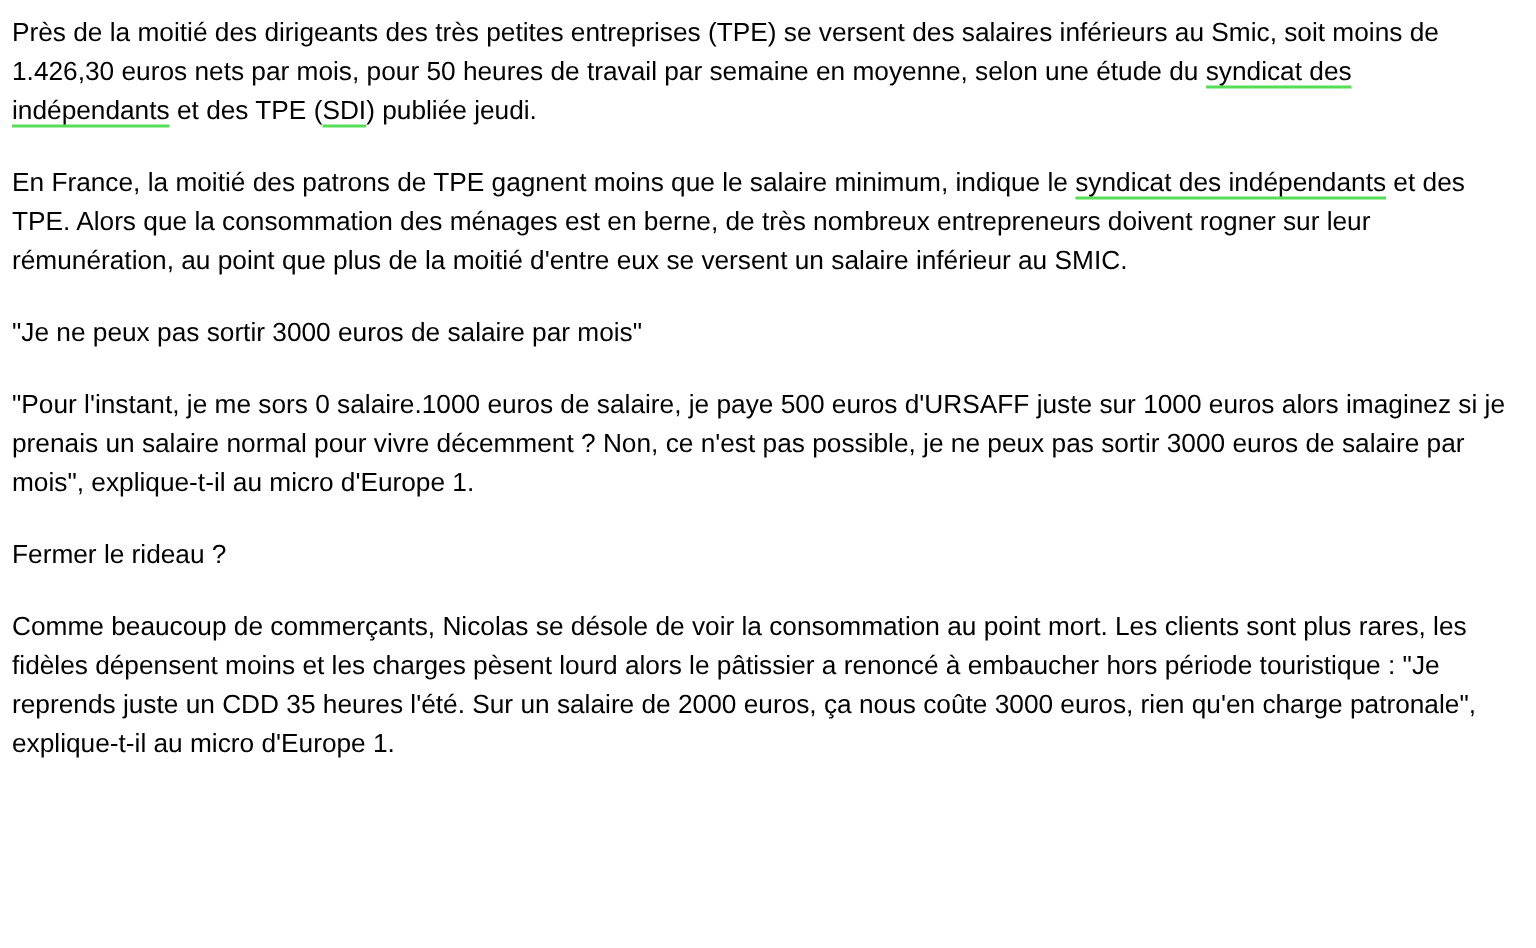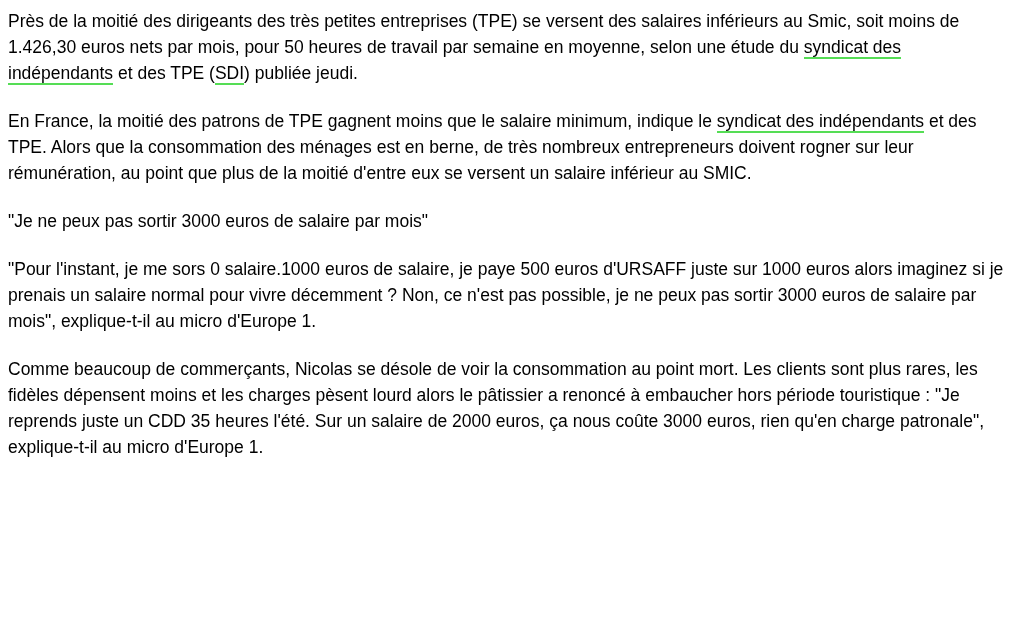--- a/index.html
+++ b/index.html
@@ -38,14 +38,15 @@
   }
 </style>
 </head>
 <body>
 
 <div class="article">
     <p class="para"><span>Près de la moitié des dirigeants des très petites entreprises (TPE) se versent des salaires inférieurs au Smic, soit moins de 1.426,30 euros nets par mois, pour 50 heures de travail par semaine en moyenne, selon une étude du </span><a class="link">syndicat des indépendants</a><span> et des TPE (</span><a class="link">SDI</a><span>) publiée jeudi.</span></p>
     <p class="para"><span>En France, la moitié des patrons de TPE gagnent moins que le salaire minimum, indique le </span><a class="link">syndicat des indépendants</a><span> et des TPE. Alors que la consommation des ménages est en berne, de très nombreux entrepreneurs doivent rogner sur leur rémunération, au point que plus de la moitié d'entre eux se versent un salaire inférieur au SMIC.</span></p>
     <p class="para"><span>"Je ne peux pas sortir 3000 euros de salaire par mois"</span></p>
     <p class="para"><span>"Pour l'instant, je me sors 0 salaire.1000 euros de salaire, je paye 500 euros d'URSAFF juste sur 1000 euros alors imaginez si je prenais un salaire normal pour vivre décemment ? Non, ce n'est pas possible, je ne peux pas sortir 3000 euros de salaire par mois", explique-t-il au micro d'Europe 1.</span></p>
+    <p class="para"><span>Fermer le rideau ?</span></p>
     <p class="para"><span>Comme beaucoup de commerçants, Nicolas se désole de voir la consommation au point mort. Les clients sont plus rares, les fidèles dépensent moins et les charges pèsent lourd alors le pâtissier a renoncé à embaucher hors période touristique : "Je reprends juste un CDD 35 heures l'été. Sur un salaire de 2000 euros, ça nous coûte 3000 euros, rien qu'en charge patronale", explique-t-il au micro d'Europe 1.</span></p>
   </div>
 
 </body></html>

